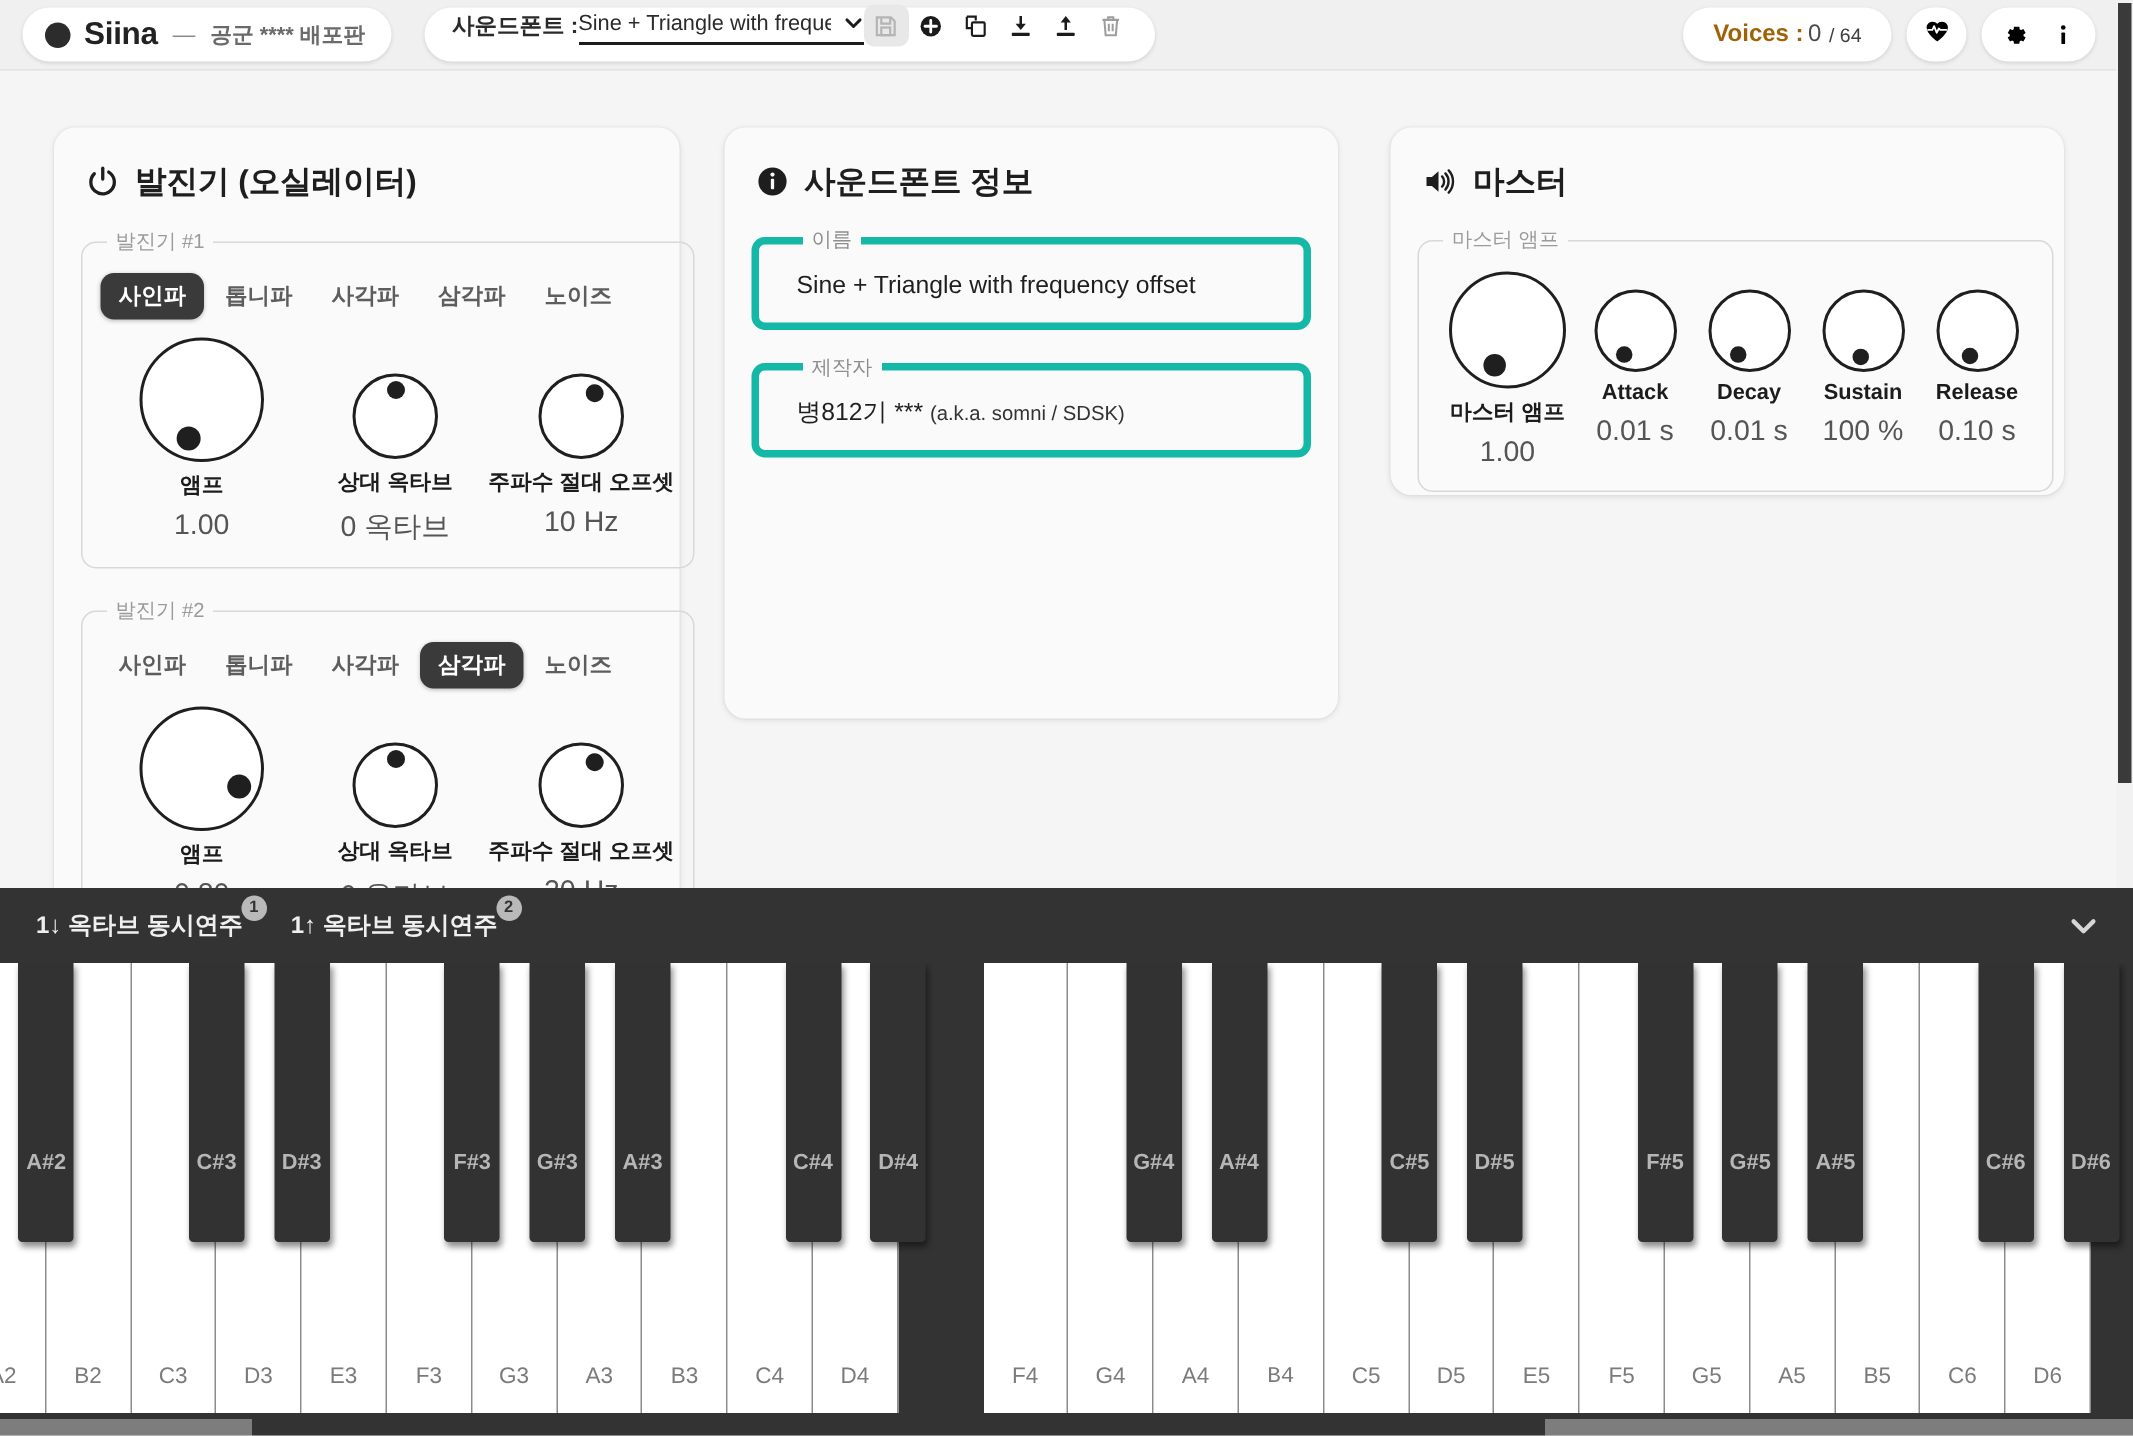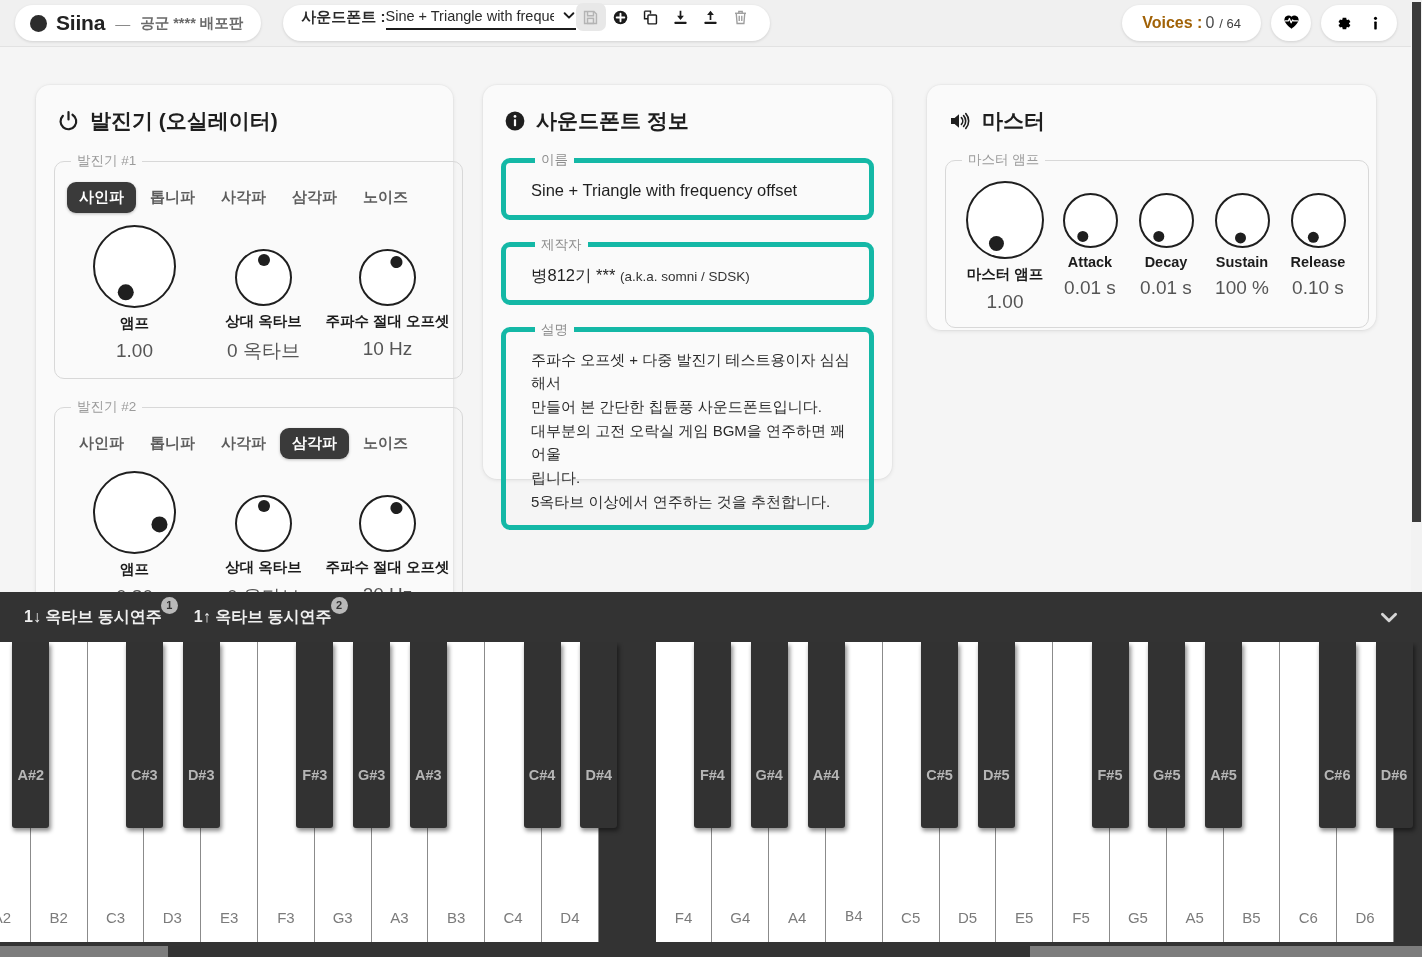--- a/index.html
+++ b/index.html
@@ -380,30 +380,20 @@
       </fieldset>
 
       <fieldset class="field">
         <legend>제작자</legend>
         <div class="field-val">
           <span>병812기 ***</span>
           <span class="small">(a.k.a. somni / SDSK)</span>
         </div>
       </fieldset>
 
-      <fieldset class="field">
-        <legend>설명</legend>
-        <div class="desc-val">
-          <div>주파수 오프셋 + 다중 발진기 테스트용이자 심심해서</div>
-          <div>만들어 본 간단한 칩튠풍 사운드폰트입니다.</div>
-          <div>대부분의 고전 오락실 게임 BGM을 연주하면 꽤 어울</div>
-          <div>립니다.</div>
-          <div>5옥타브 이상에서 연주하는 것을 추천합니다.</div>
-        </div>
-      </fieldset>
     </div>
 
     <div class="card" style="left:927px; top:38px; width:449px; height:245px;">
       <div class="card-title">
         <span>
           <svg viewBox="0 0 24 22" width="24" height="22" fill="#1e1e1e">
             <path d="M3 8h3.6L11 4.2v13.6L6.6 14H3z"></path>
             <path d="M13.4 7.6a5 5 0 010 6.8" fill="none" stroke="#1e1e1e" stroke-width="1.6" stroke-linecap="round"></path>
             <path d="M15.6 5.6a8 8 0 010 10.8" fill="none" stroke="#1e1e1e" stroke-width="1.6" stroke-linecap="round"></path>
             <path d="M17.8 3.6a11 11 0 010 14.8" fill="none" stroke="#1e1e1e" stroke-width="1.6" stroke-linecap="round"></path>
@@ -565,23 +555,20 @@
         </div>
         <div class="bkey" style="left: 409.9px; width: 37px;">
           <span>A#3</span>
         </div>
         <div class="bkey" style="left: 523.5px; width: 37px;">
           <span>C#4</span>
         </div>
         <div class="bkey" style="left: 580.3px; width: 37px;">
           <span>D#4</span>
         </div>
-        <div class="bkey" style="left: 693.9px; width: 37px;">
-          <span>F#4</span>
-        </div>
         <div class="bkey" style="left: 750.7px; width: 37px;">
           <span>G#4</span>
         </div>
         <div class="bkey" style="left: 807.5px; width: 37px;">
           <span>A#4</span>
         </div>
         <div class="bkey" style="left: 921.1px; width: 37px;">
           <span>C#5</span>
         </div>
         <div class="bkey" style="left: 977.9px; width: 37px;">

